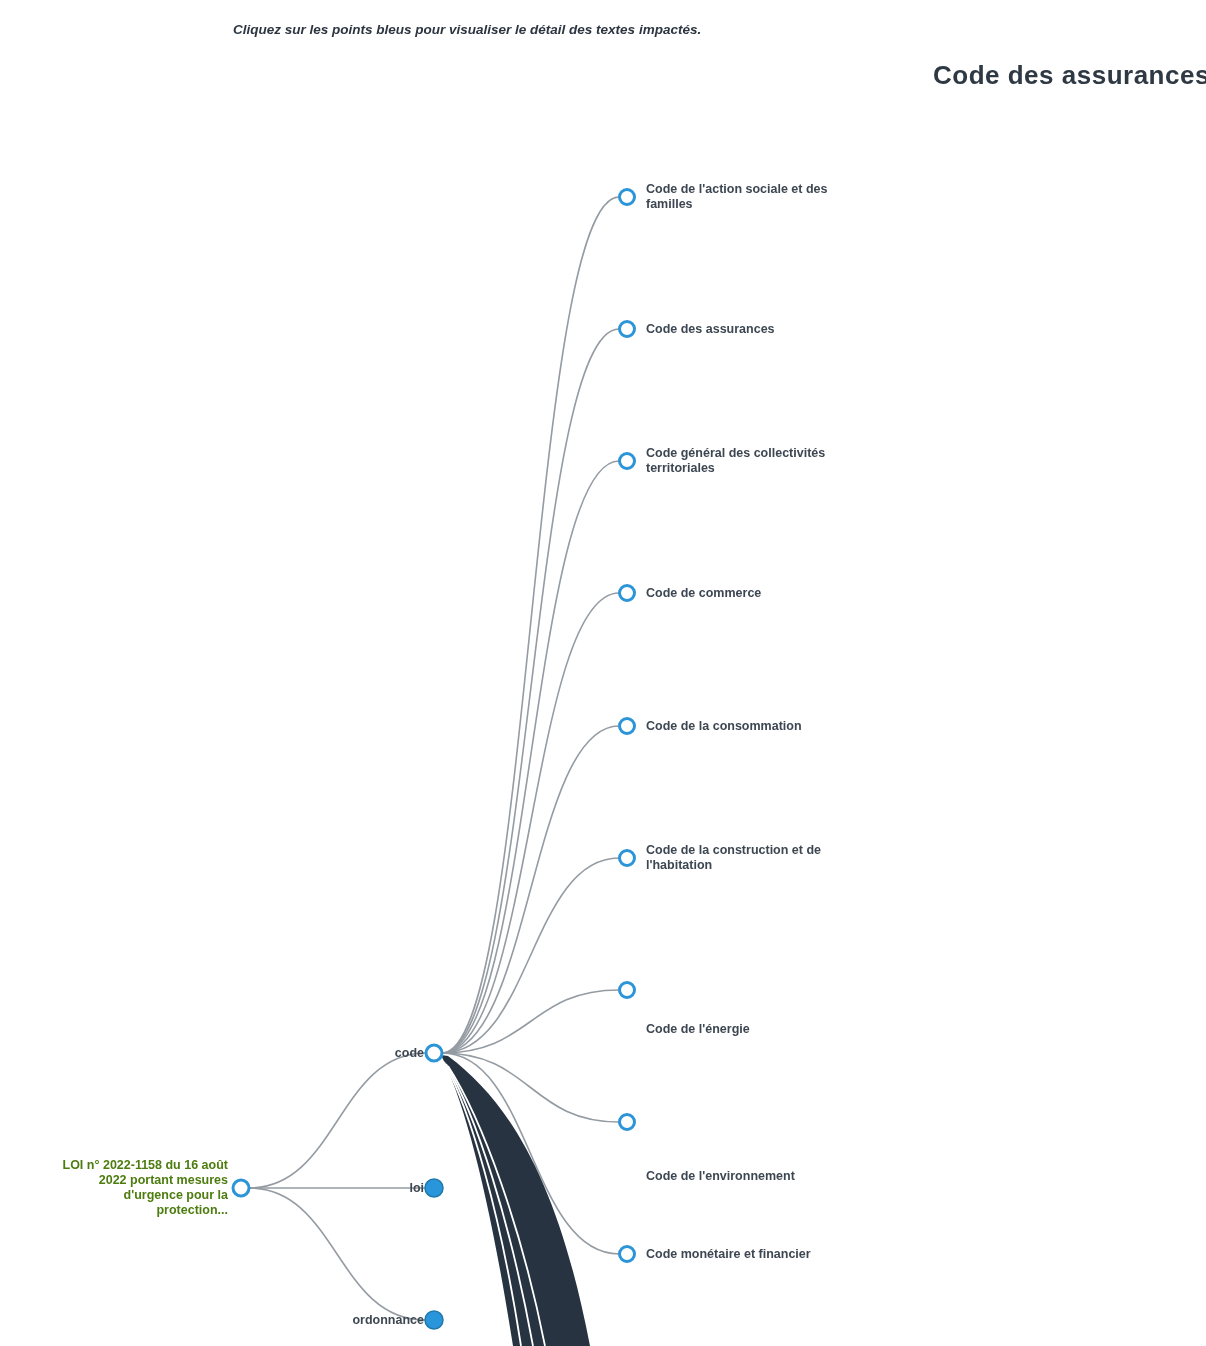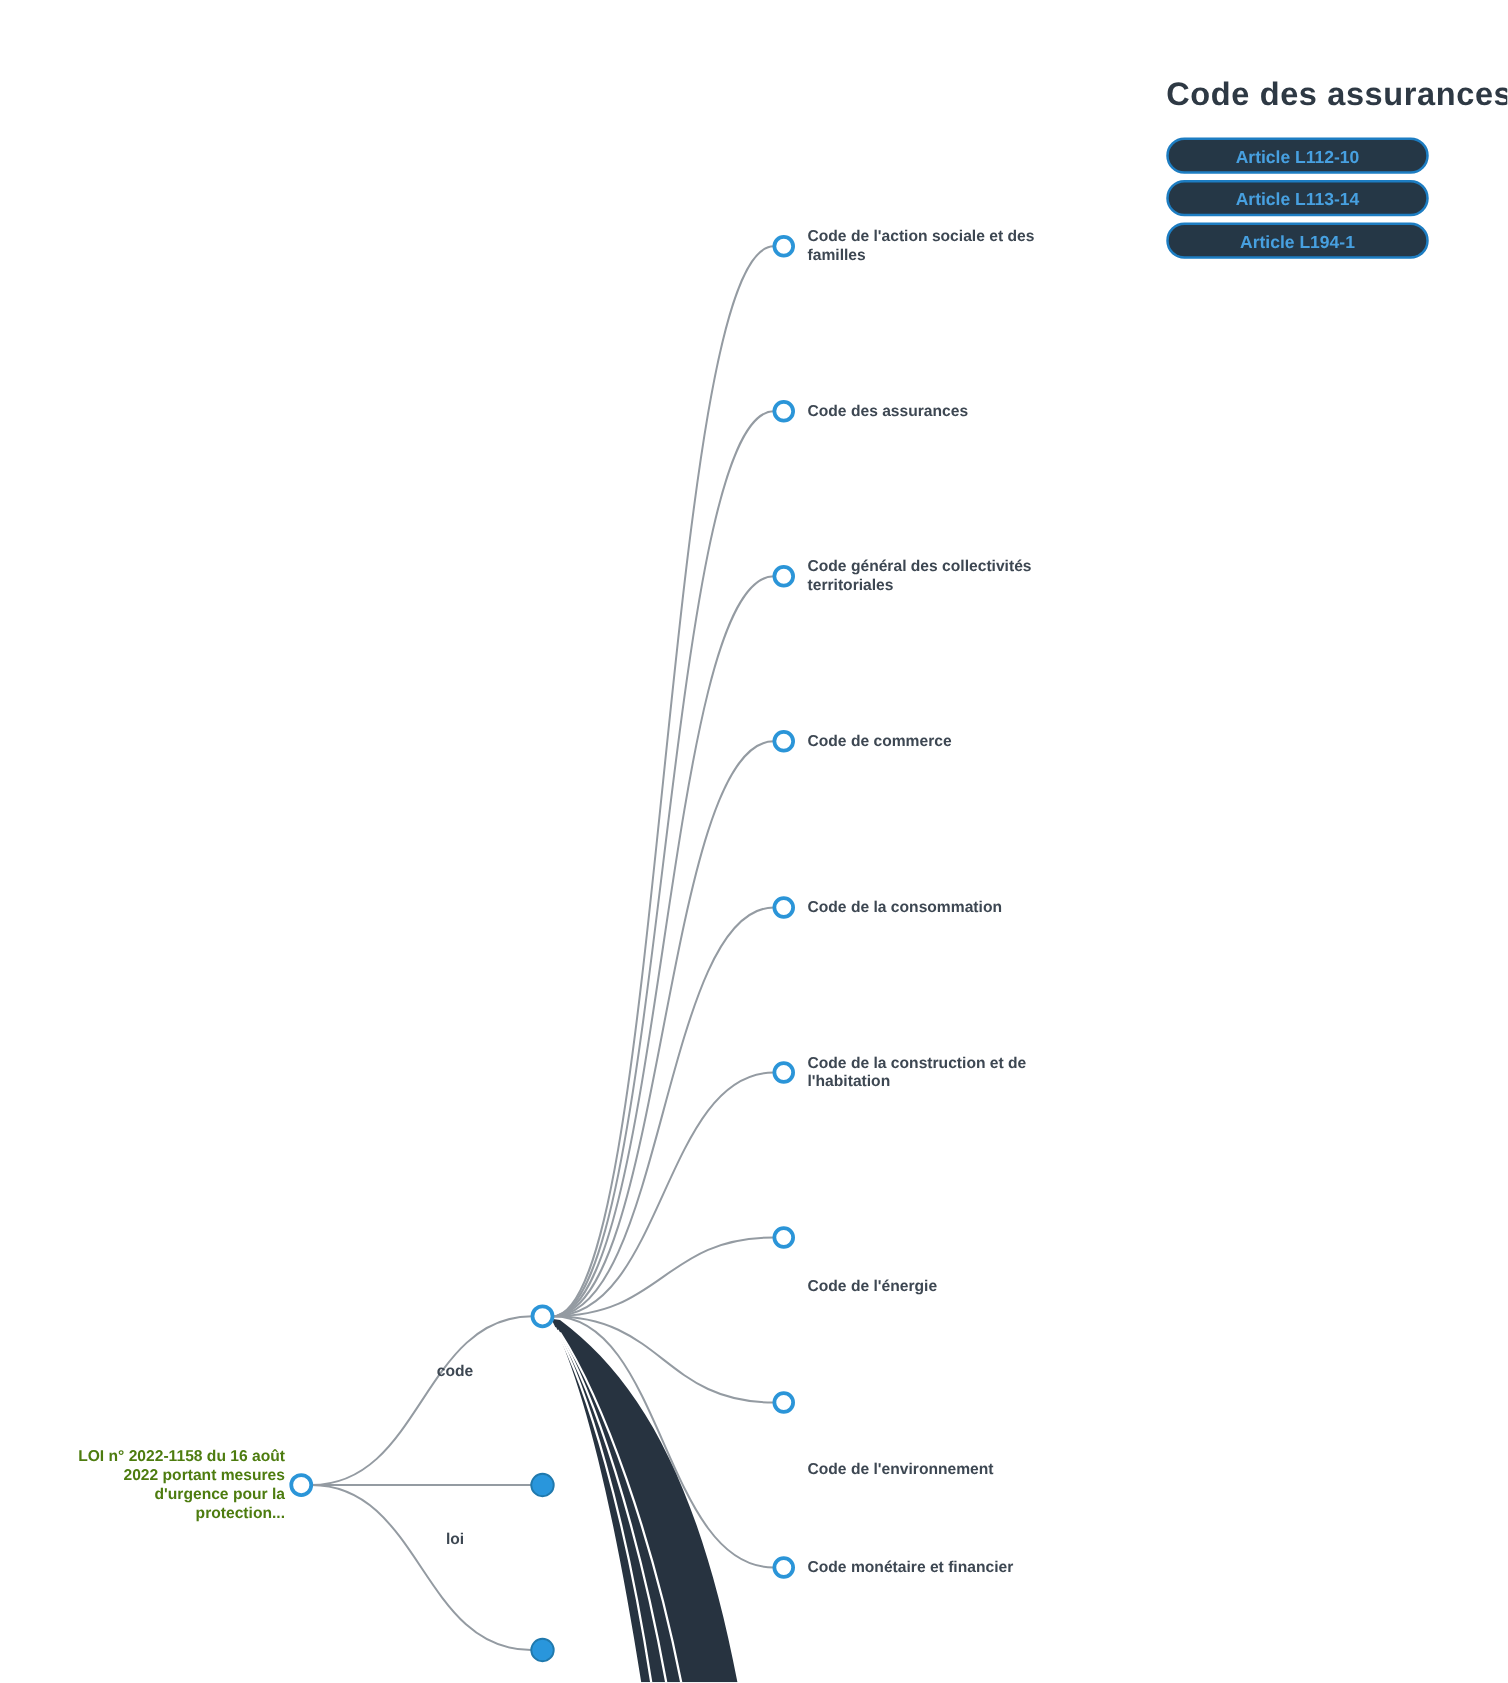--- a/index.html
+++ b/index.html
@@ -29,38 +29,34 @@
   #tree-svg{position:absolute;left:0;top:0;}
   .edge{fill:none;stroke:#949ba2;stroke-width:1.6px;}
   .bundle-fill{fill:#273340;stroke:none;}
   .bundle-gap{fill:none;stroke:#ffffff;stroke-width:1.8px;}
   .node-open{fill:#ffffff;stroke:#2b95d8;stroke-width:3px;cursor:pointer;}
   .node-solid{fill:#2996dc;stroke:#2079ad;stroke-width:1.5px;cursor:pointer;}
 
   #labels div{position:absolute;font-size:12.5px;font-weight:bold;color:#3d4752;
     line-height:15px;}
   #labels .leaf-label{left:646px;width:190px;text-align:left;transform:translateY(-50%);}
-  #labels .branch-label{text-align:center;transform:translateY(-50%);margin-top:44px;}
+  #labels .branch-label{text-align:right;transform:translateY(-50%);}
   #labels .root-label{width:175px;text-align:right;transform:translateY(-50%);
     color:#4d7c0f;}
 </style>
 </head>
 <body>
 
 <div id="stage">
 
+  <div class="instruction">Cliquez sur les points bleus pour visualiser le détail des textes impactés.</div>
 
 
   <div class="panel-title">Code des assurances</div>
 
-  <div class="articles">
-    <div class="article-btn">Article L112-10</div>
-    <div class="article-btn">Article L113-14</div>
-    <div class="article-btn">Article L194-1</div>
-  </div>
 
   <svg id="tree-svg" width="1206" height="1346">
       <path d="M249,1188 C337.5,1188 337.5,1053 426,1053" class="edge"></path>
       <path d="M249,1188 L425,1188" class="edge"></path>
       <path d="M249,1188 C337,1188 337,1320 425,1320" class="edge"></path>
       <path d="M442,1053 C530.5,1053 530.5,197 619,197" class="edge"></path>
       <path d="M442,1053 C530.5,1053 530.5,329 619,329" class="edge"></path>
       <path d="M442,1053 C530.5,1053 530.5,461 619,461" class="edge"></path>
       <path d="M442,1053 C530.5,1053 530.5,593 619,593" class="edge"></path>
       <path d="M442,1053 C530.5,1053 530.5,726 619,726" class="edge"></path>

